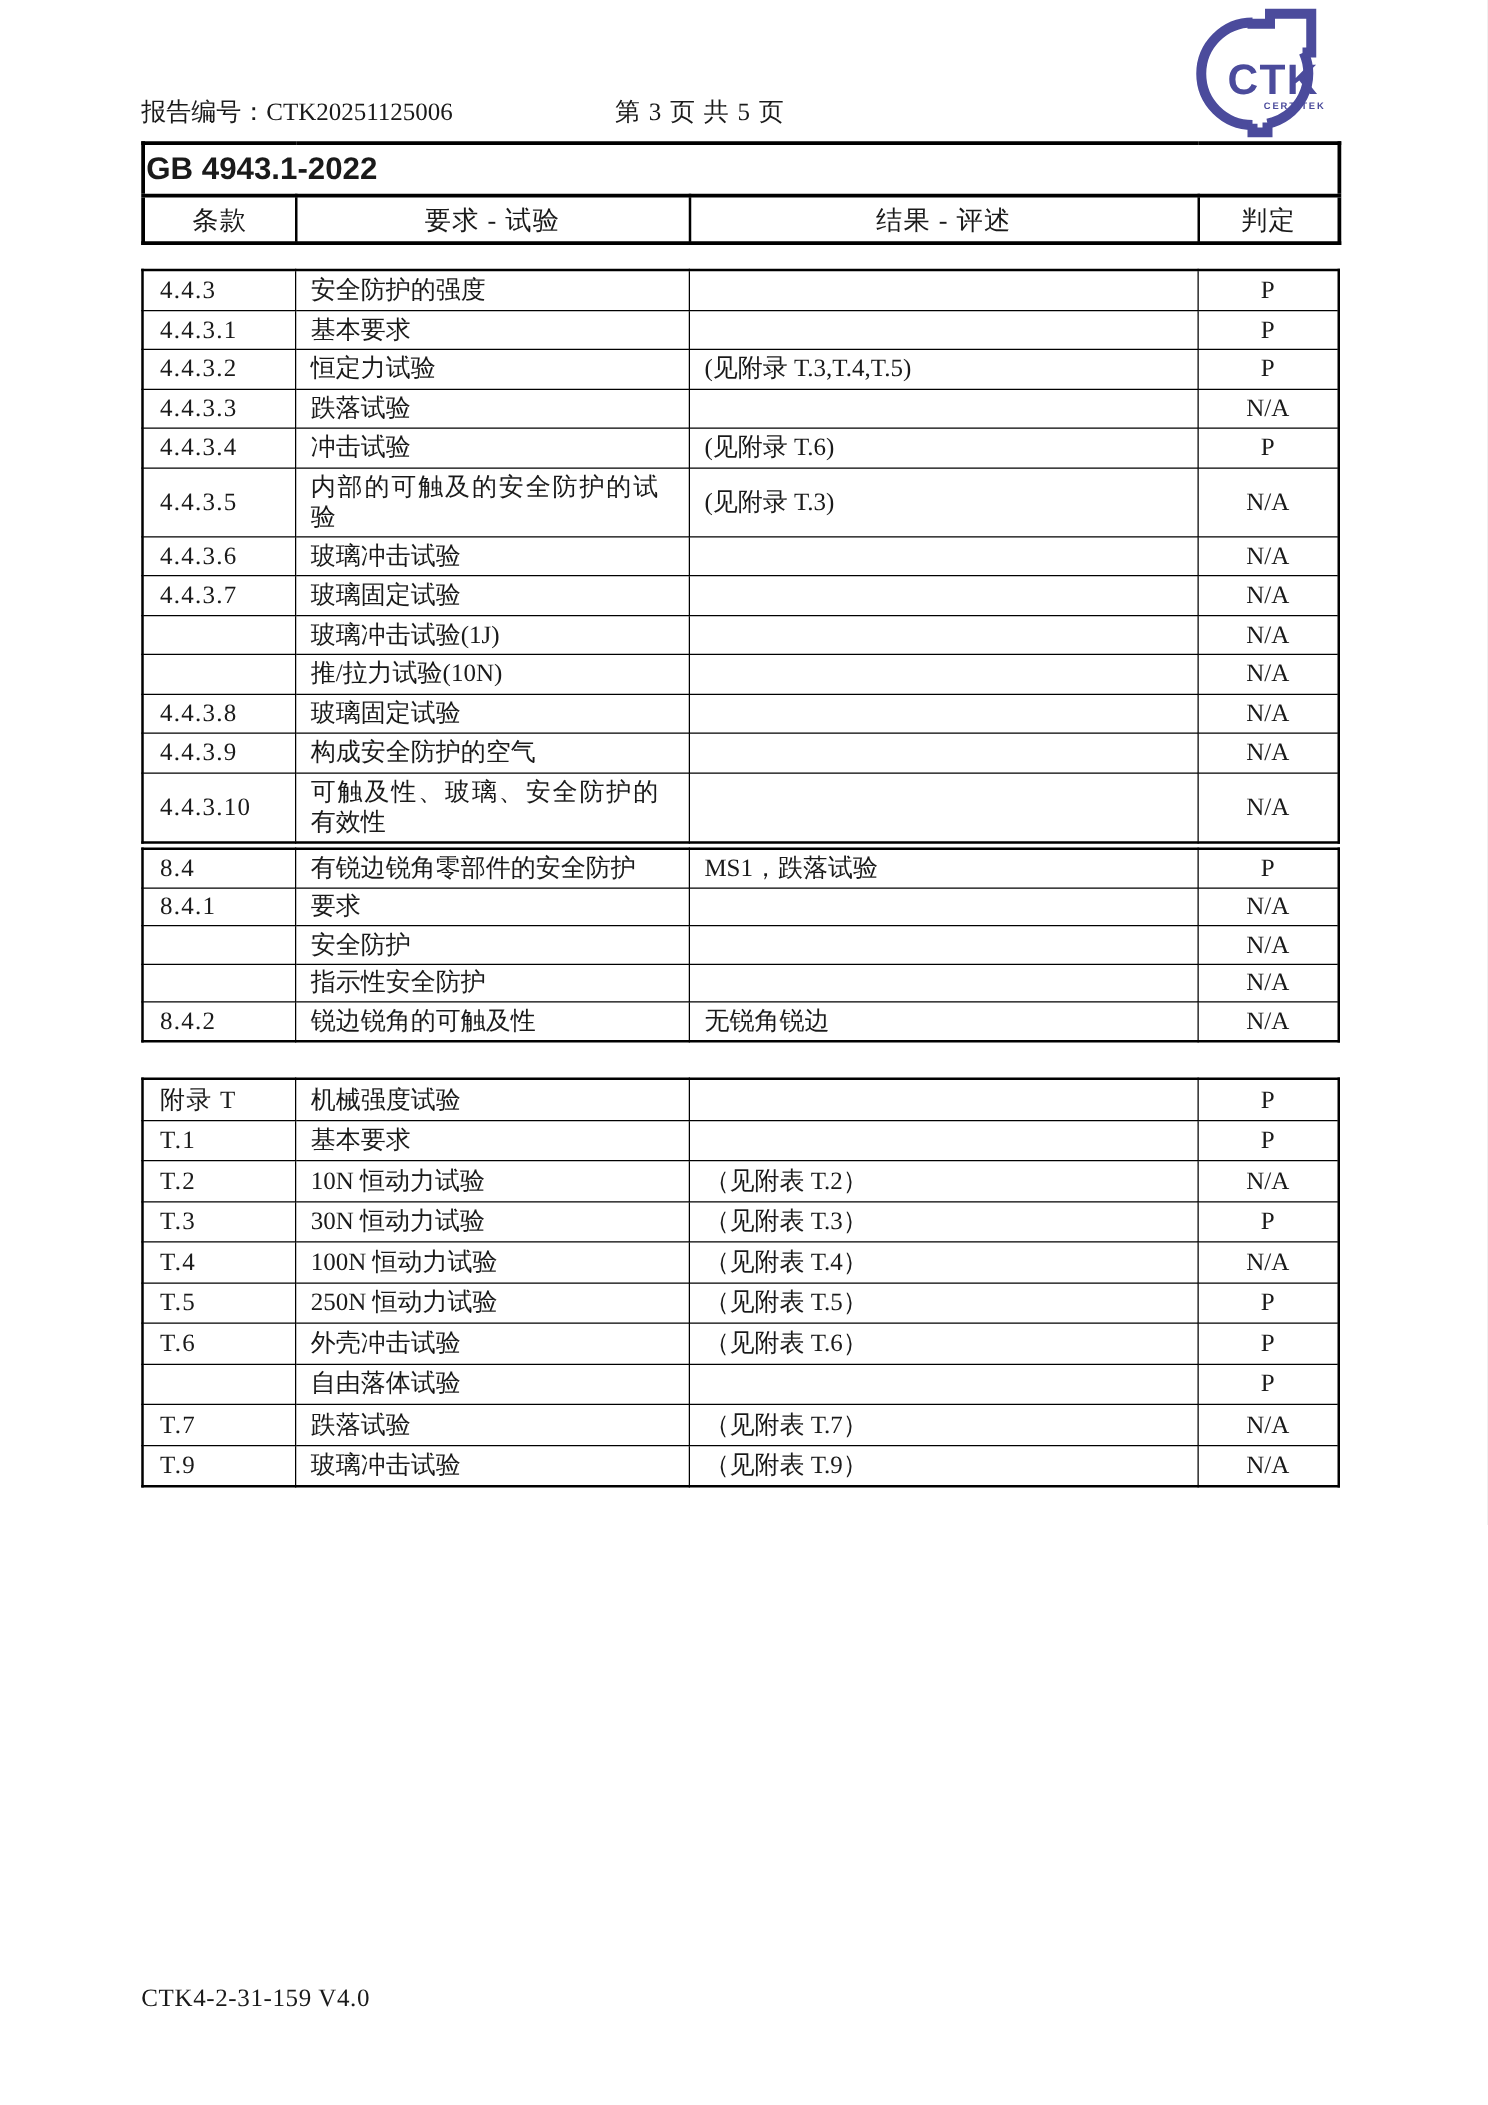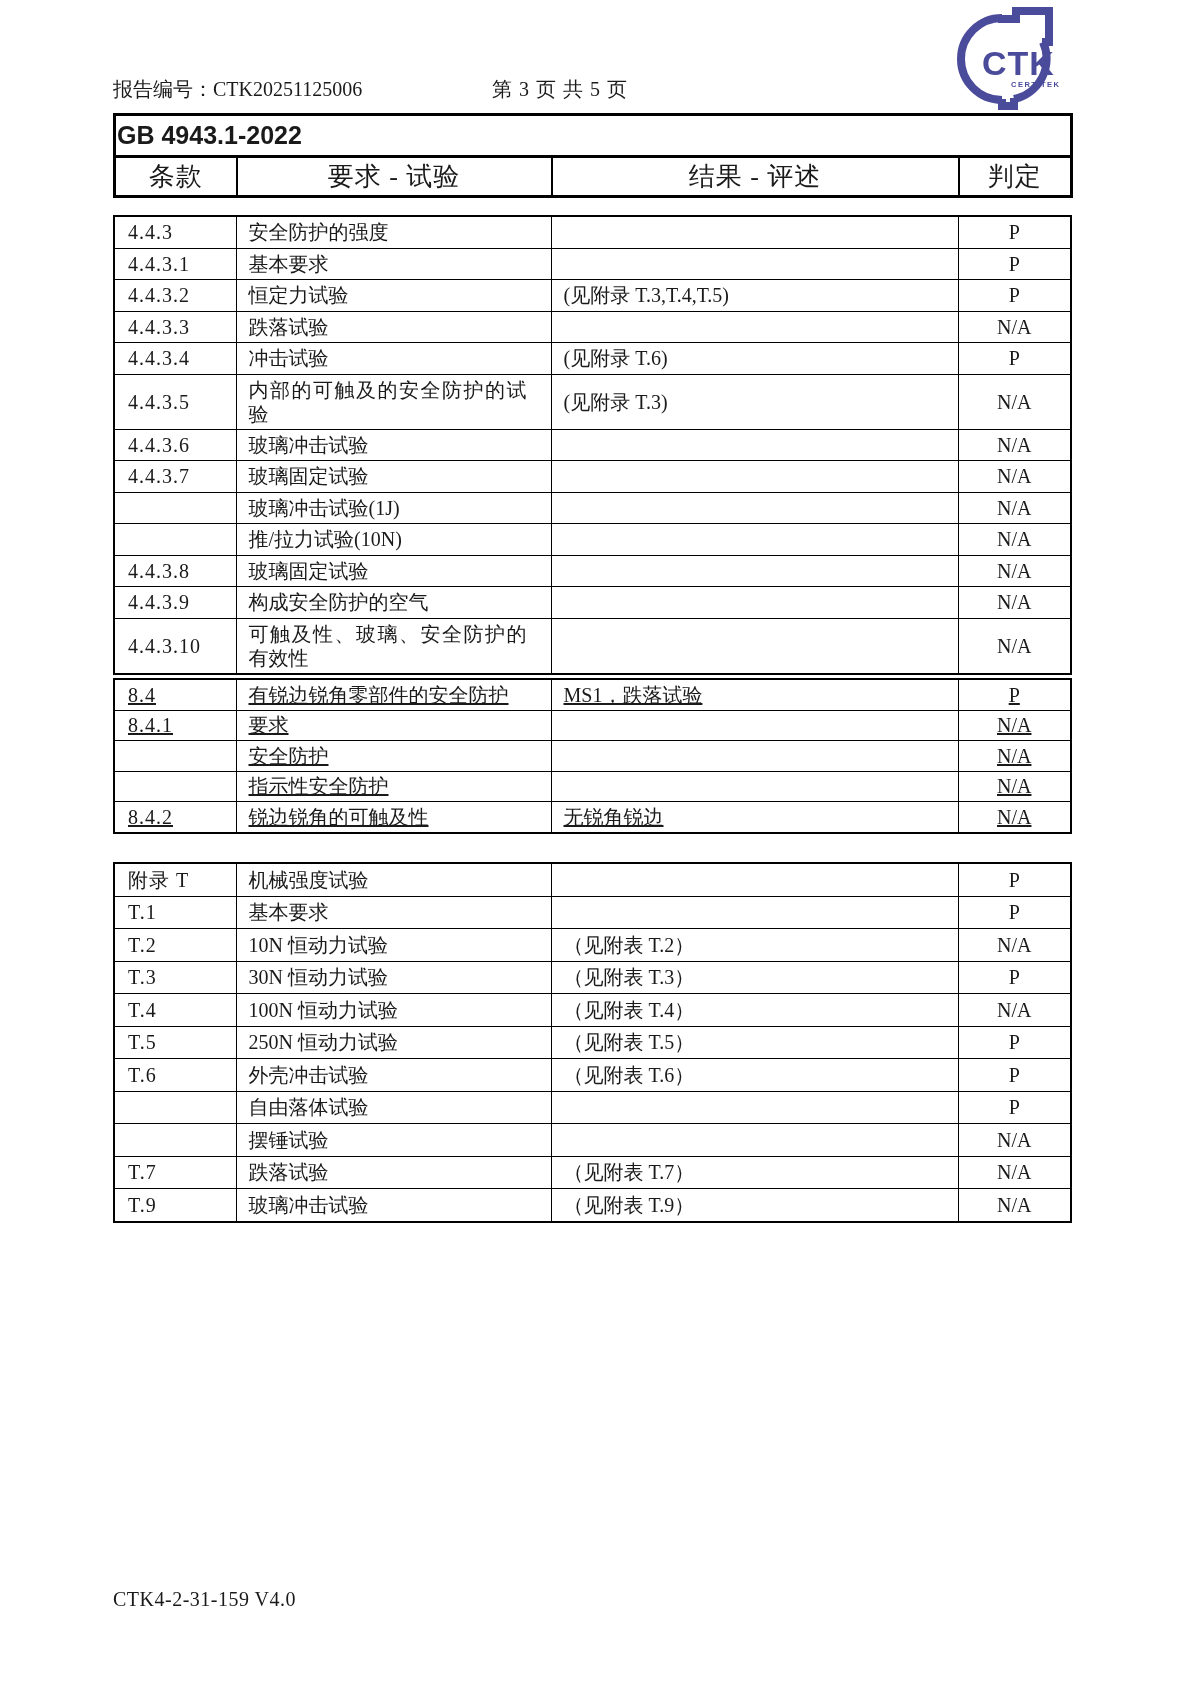--- a/index.html
+++ b/index.html
@@ -31,24 +31,24 @@
   tr.tall td{height:50px;}
   
   .titletbl{top:113px;}
   table.ttable{border-collapse:collapse;table-layout:fixed;width:957px;border:3px solid #000;}
   table.ttable td{border:2px solid #000;vertical-align:middle;}
   .title-cell{
     height:37px;text-align:left;
     font-family:"Liberation Sans","DejaVu Sans",sans-serif;
     font-weight:bold;font-size:25px;border-bottom:3px solid #000 !important;
   }
-  .colhead-cell{height:33px;text-align:center;font-size:26px;letter-spacing:1px;}
+  .colhead-cell{height:33px;text-align:center;font-size:21px;letter-spacing:1px;}
   
   .s1 td{height:26.5px;}
-  .s2 td{height:25.5px;text-decoration:underline;}
+  .s2 td{height:25.5px;}
   .s3 td{height:27.5px;}
   
   .footer{position:absolute;left:113px;top:1588px;font-size:20px;letter-spacing:0.5px;}
 </style>
 </head>
 <body>
 
 <div class="page">
 
   <div class="hdr-line">
@@ -276,26 +276,20 @@
             <td class="result-cell">（见附表 T.6）</td>
             <td class="verdict-cell">P</td>
           </tr>
           <tr>
             <td class="clause-cell"></td>
             <td class="requirement-cell">自由落体试验</td>
             <td class="result-cell"></td>
             <td class="verdict-cell">P</td>
           </tr>
           <tr>
-            <td class="clause-cell"></td>
-            <td class="requirement-cell">摆锤试验</td>
-            <td class="result-cell"></td>
-            <td class="verdict-cell">N/A</td>
-          </tr>
-          <tr>
             <td class="clause-cell">T.7</td>
             <td class="requirement-cell">跌落试验</td>
             <td class="result-cell">（见附表 T.7）</td>
             <td class="verdict-cell">N/A</td>
           </tr>
           <tr>
             <td class="clause-cell">T.9</td>
             <td class="requirement-cell">玻璃冲击试验</td>
             <td class="result-cell">（见附表 T.9）</td>
             <td class="verdict-cell">N/A</td>

